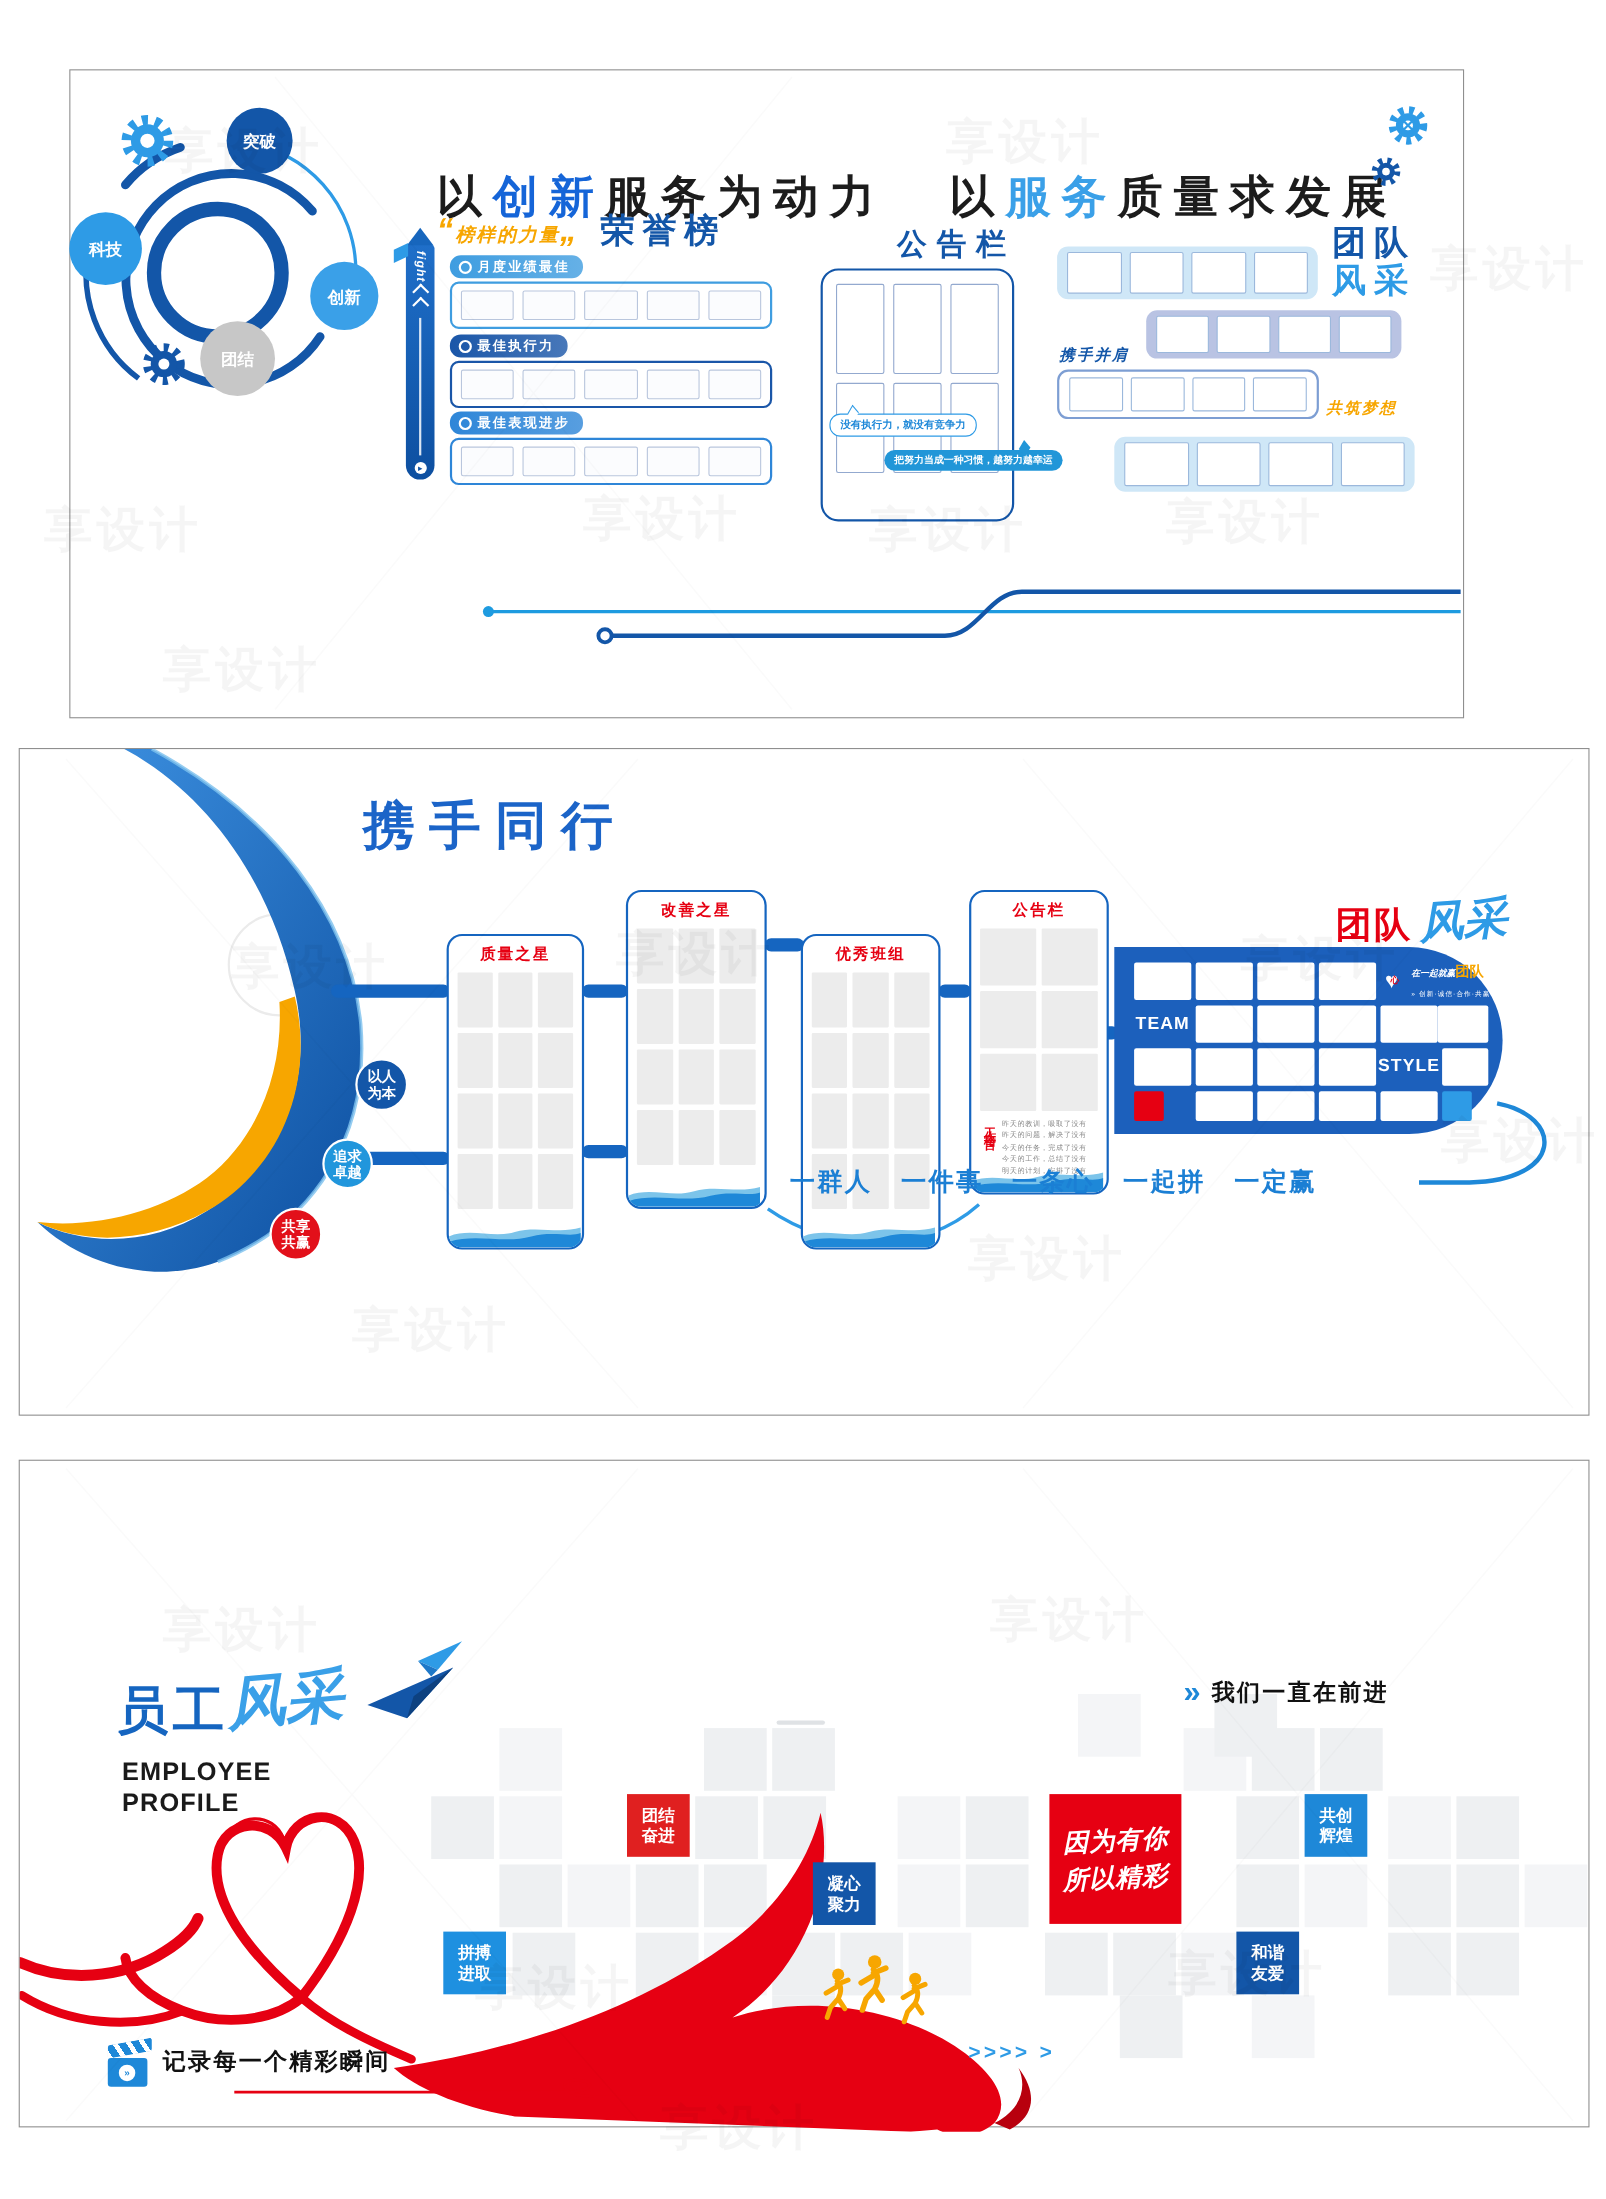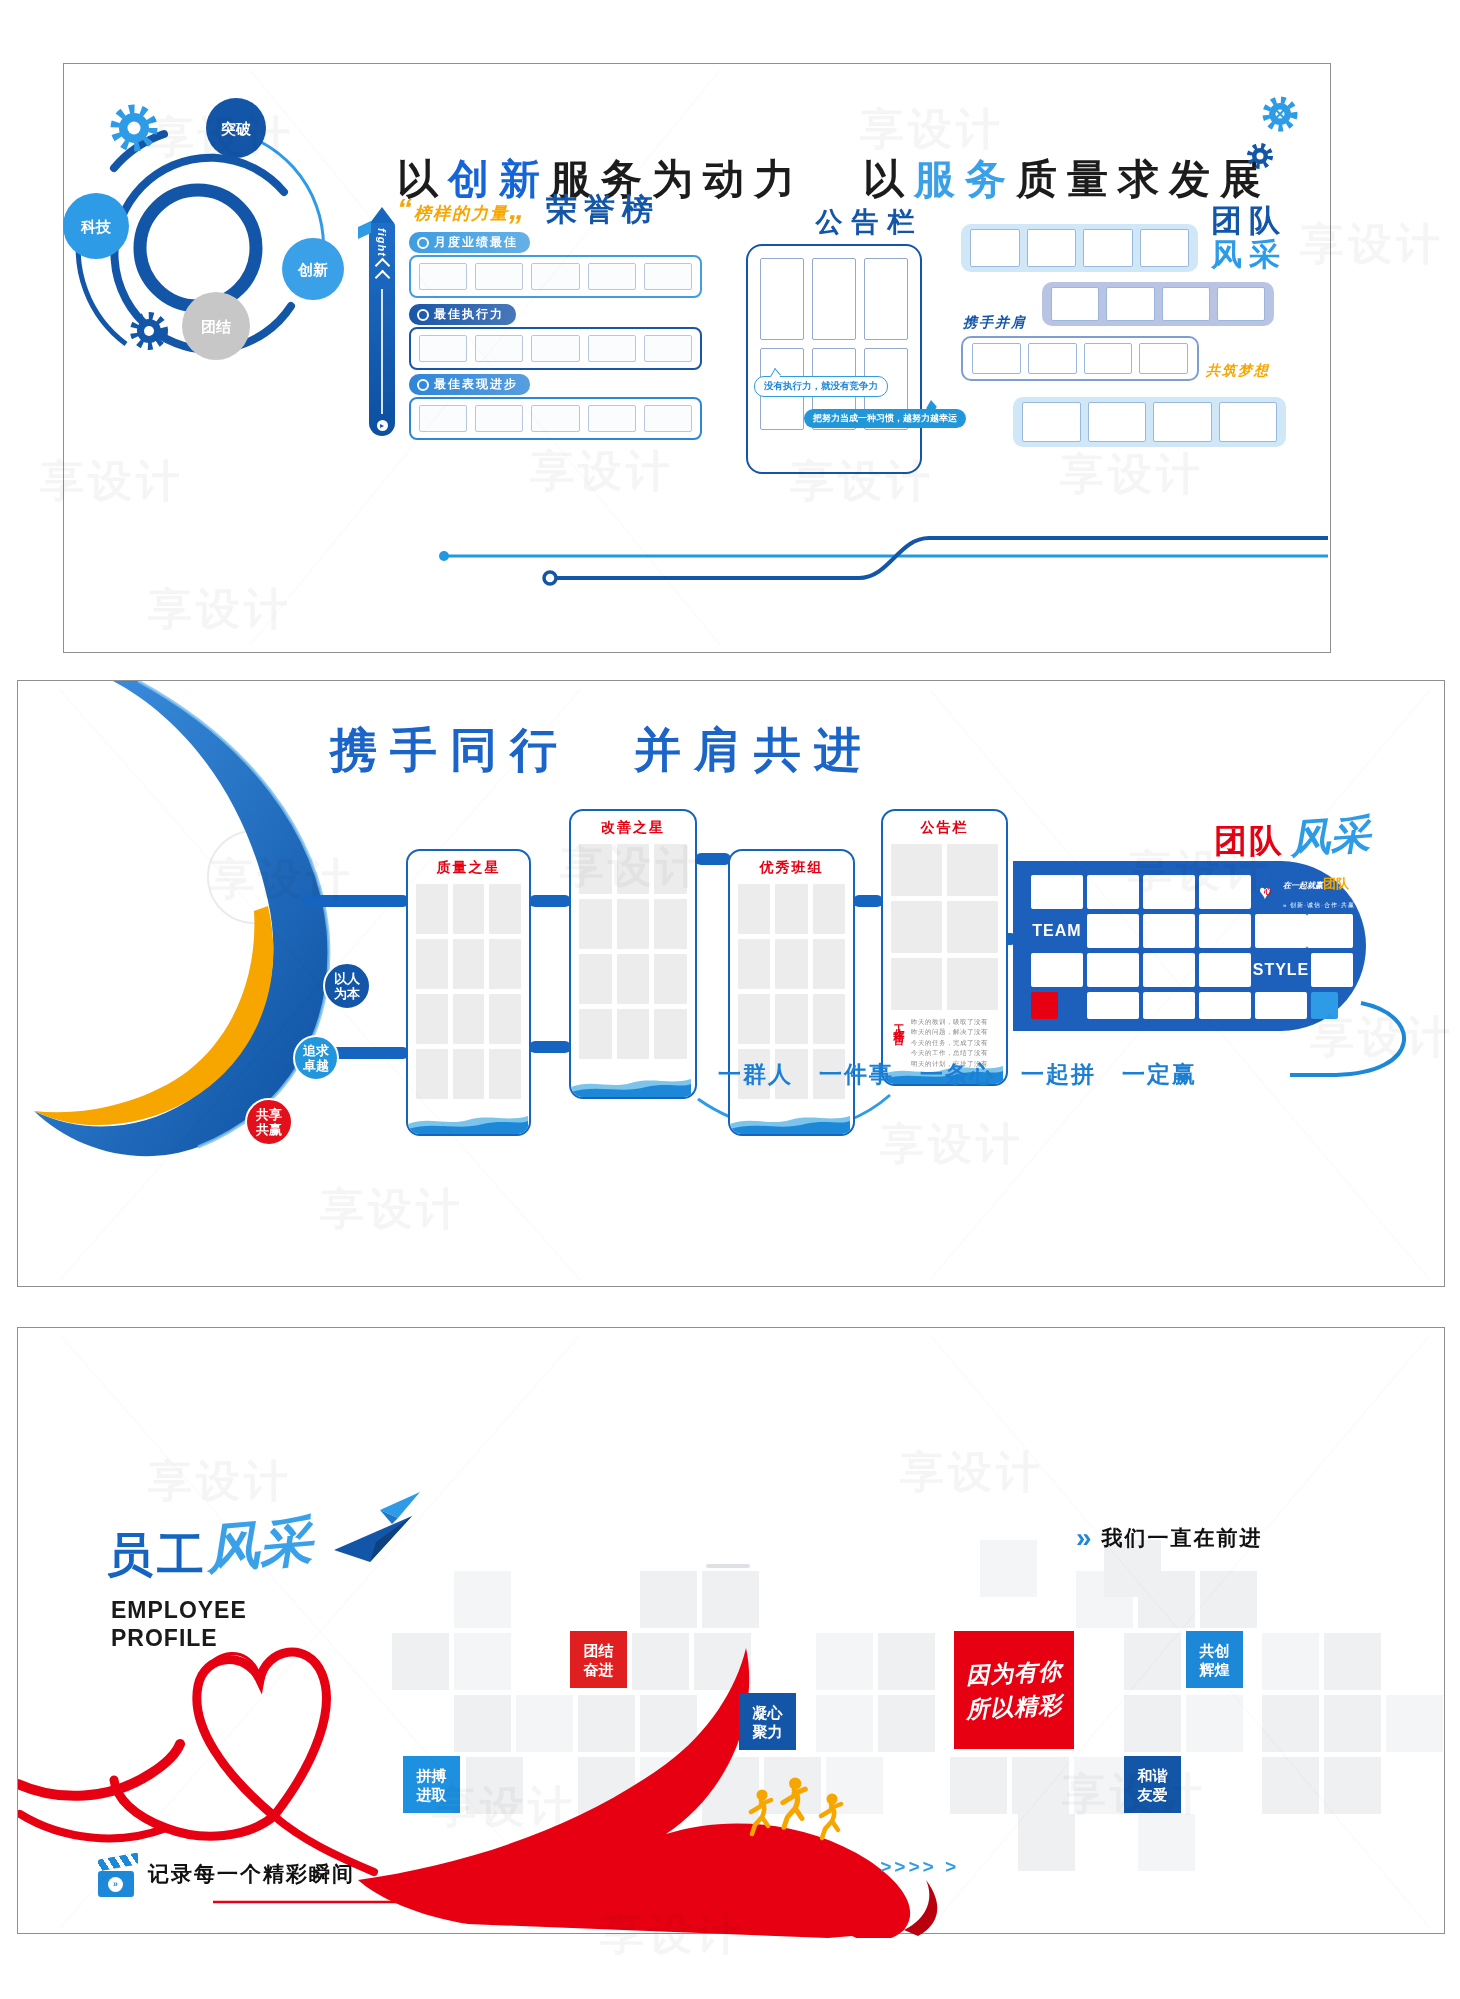--- a/index.html
+++ b/index.html
@@ -296,21 +296,20 @@
         <rect x="983" y="252" width="16" height="12" rx="6"></rect>
         <rect x="283" y="366" width="108" height="12" rx="6"></rect>
         <rect x="511" y="360" width="42" height="12" rx="6"></rect>
       </g>
       <path d="M 680,418 C 740,460 820,460 872,414" stroke="#2e9be6" stroke-width="3" fill="none"></path>
       <path d="M 1343,322 C 1404,334 1404,392 1318,394 L 1272,394" stroke="#1e88d8" stroke-width="4" fill="none"></path>
     </svg>
 
     <div class="abs p2-title" id="p2-title">
         <span class="w">携手同行</span>
-        <span class="w">并肩共进</span>
       </div>
 
     <div id="p2-badges">
         <div class="vbadge" style="left: 305px; top: 281px; width: 48px; height: 48px; background: rgb(19, 86, 168);">
           <span>以人<br>为本</span>
         </div>
         <div class="vbadge" style="left: 275px; top: 354px; width: 46px; height: 46px; background: rgb(33, 150, 220);">
           <span>追求<br>卓越</span>
         </div>
         <div class="vbadge" style="left: 227px; top: 417px; width: 48px; height: 48px; background: rgb(226, 16, 26);">

